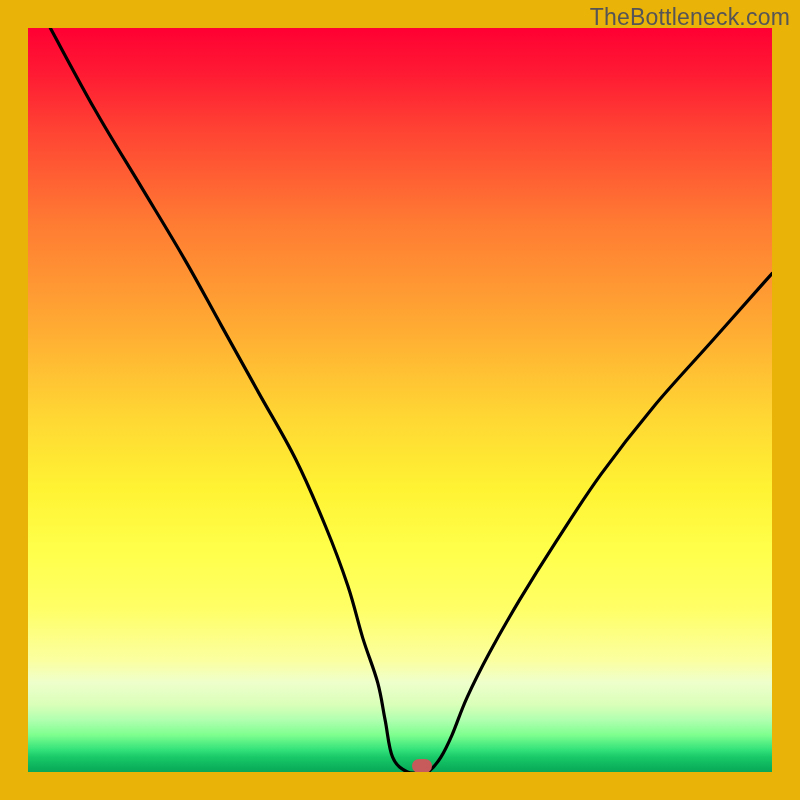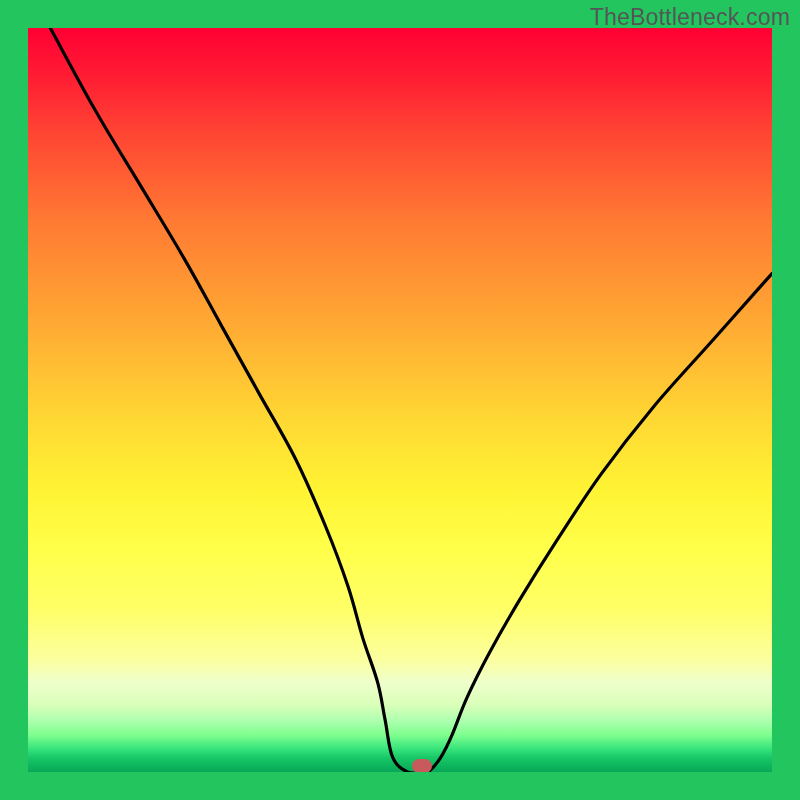--- a/index.html
+++ b/index.html
@@ -8,21 +8,21 @@
     width: 800px;
     height: 800px;
     overflow: hidden;
     background: #000;
     font-family: Arial, Helvetica, sans-serif;
   }
   .frame {
     position: relative;
     width: 800px;
     height: 800px;
-    background: #22c55e;
+    background: #eab308;
   }
   .plot {
     position: absolute;
     left: 28px;
     top: 28px;
     width: 744px;
     height: 744px;
     overflow: hidden;
   }
   .gradient {

